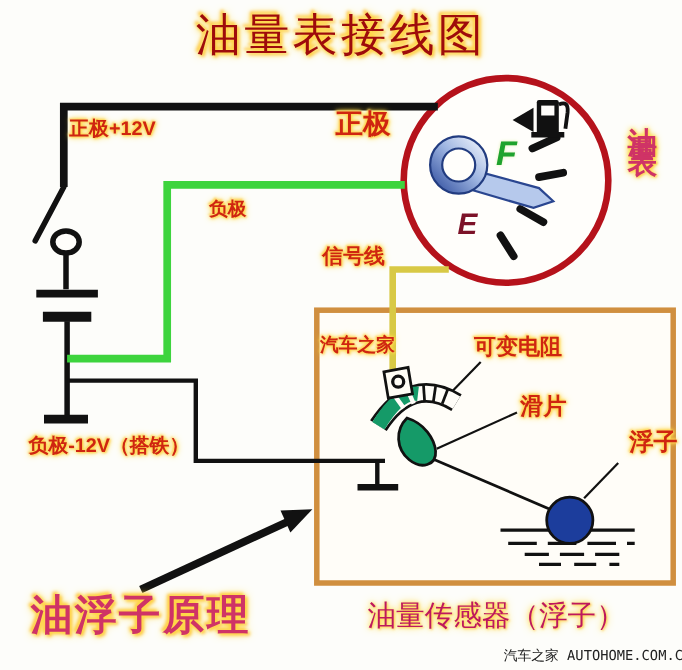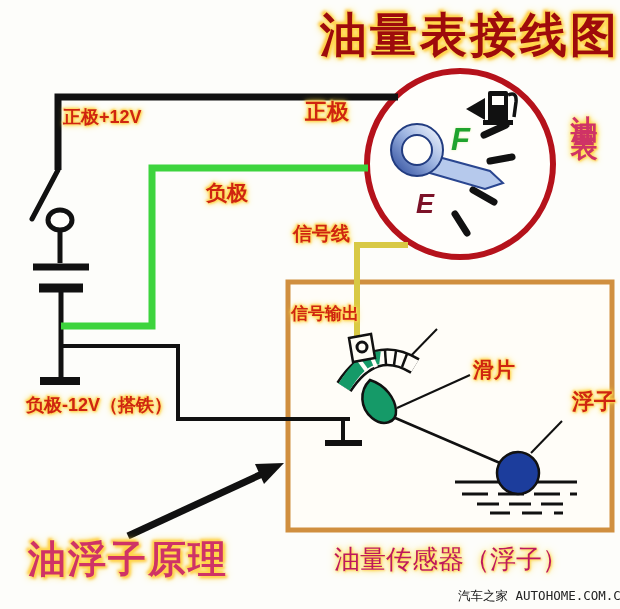--- a/index.html
+++ b/index.html
@@ -8,22 +8,22 @@
     background:#fdfdfa;
     font-family:"Liberation Sans","DejaVu Sans",sans-serif;
   }
   #wires{position:absolute;left:0;top:0;}
   .lbl{
     position:absolute;font-weight:bold;color:#cf2510;white-space:nowrap;
     text-shadow:0 0 4px #ffdf4d,0 0 7px #ffd53a,1px 1px 2px #ffce64,-1px -1px 2px #ffce64;
     line-height:1.1;
   }
   .title{
-    position:absolute;left:0;top:4px;width:620px;text-align:right;
-    font-size:47px;font-weight:bold;letter-spacing:3px;color:#9e0b0b;
+    position:absolute;left:0;top:4px;width:620px;text-align:center;
+    font-size:41px;font-weight:normal;letter-spacing:3px;color:#9e0b0b;
     text-shadow:0 0 5px #ffdf4d,0 0 9px #ffd53a,2px 2px 3px #ffc23c,-2px -2px 3px #ffc23c;
   }
   .gauge-name{
     position:absolute;left:566px;top:94px;font-size:27px;font-weight:bold;color:#cf3366;
     writing-mode:vertical-rl;text-orientation:upright;letter-spacing:9px;
     text-shadow:0 0 4px #ffdf4d,0 0 7px #ffd53a,1px 1px 2px #ffce64;
   }
   .gauge-f{position:absolute;left:451px;top:122px;font-size:31px;font-weight:bold;font-style:italic;color:#1fa32e;text-shadow:0 0 3px #dff0b0;}
   .gauge-e{position:absolute;left:416px;top:189px;font-size:27px;font-weight:bold;font-style:italic;color:#7c1228;}
   .principle{
@@ -137,29 +137,30 @@
 
     <g>
       <path d="M128,536 L262,474" stroke="#111" stroke-width="7" fill="none"></path>
       <polygon points="284,463 264,484 255,464" fill="#111"></polygon>
     </g>
   </svg>
 
   <div class="title">油量表接线图</div>
 
   <div class="lbl" style="left:63px;top:108px;font-size:18px;">正极+12V</div>
-  <div class="lbl" style="left:305px;top:100px;font-size:22px;">正极</div>
-  <div class="lbl" style="left:206px;top:181px;font-size:21px;">负极</div>
+  <div class="lbl" style="left:305px;top:100px;font-size:25px;">正极</div>
+  <div class="lbl" style="left:190px;top:181px;font-size:17px;">负极</div>
   <div class="lbl" style="left:293px;top:224px;font-size:19px;">信号线</div>
   <div class="lbl" style="left:26px;top:396px;font-size:18px;">负极-12V（搭铁）</div>
 
   <div class="gauge-name">油量表</div>
   <div class="gauge-f">F</div>
   <div class="gauge-e">E</div>
 
-  <div class="lbl" style="left:291px;top:305px;font-size:17px;">信号输出</div>
+  <div class="lbl" style="left:291px;top:305px;font-size:17px;">汽车之家</div>
+  <div class="lbl" style="left:431px;top:305px;font-size:20px;">可变电阻</div>
   <div class="lbl" style="left:473px;top:358px;font-size:21px;">滑片</div>
   <div class="lbl" style="left:572px;top:390px;font-size:22px;">浮子</div>
 
   <div class="principle">油浮子原理</div>
   <div class="caption">油量传感器（浮子）</div>
   <div class="lbl watermark">汽车之家 AUTOHOME.COM.CN</div>
 </div>
 
 </body></html>

